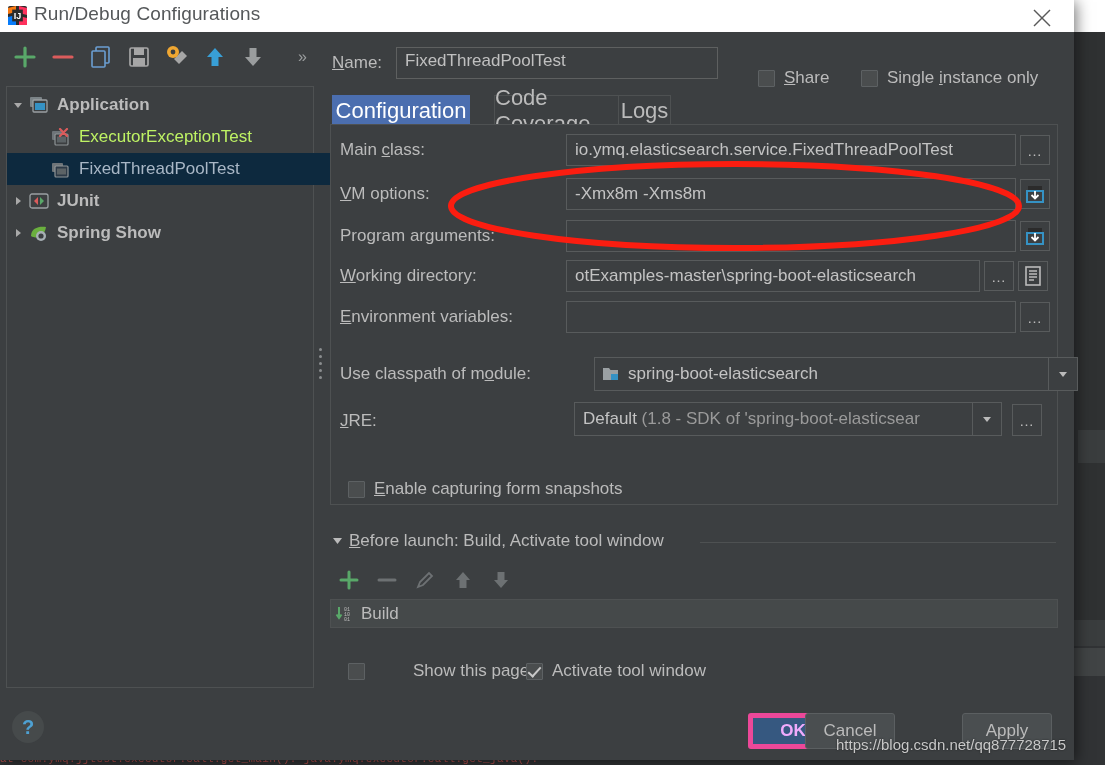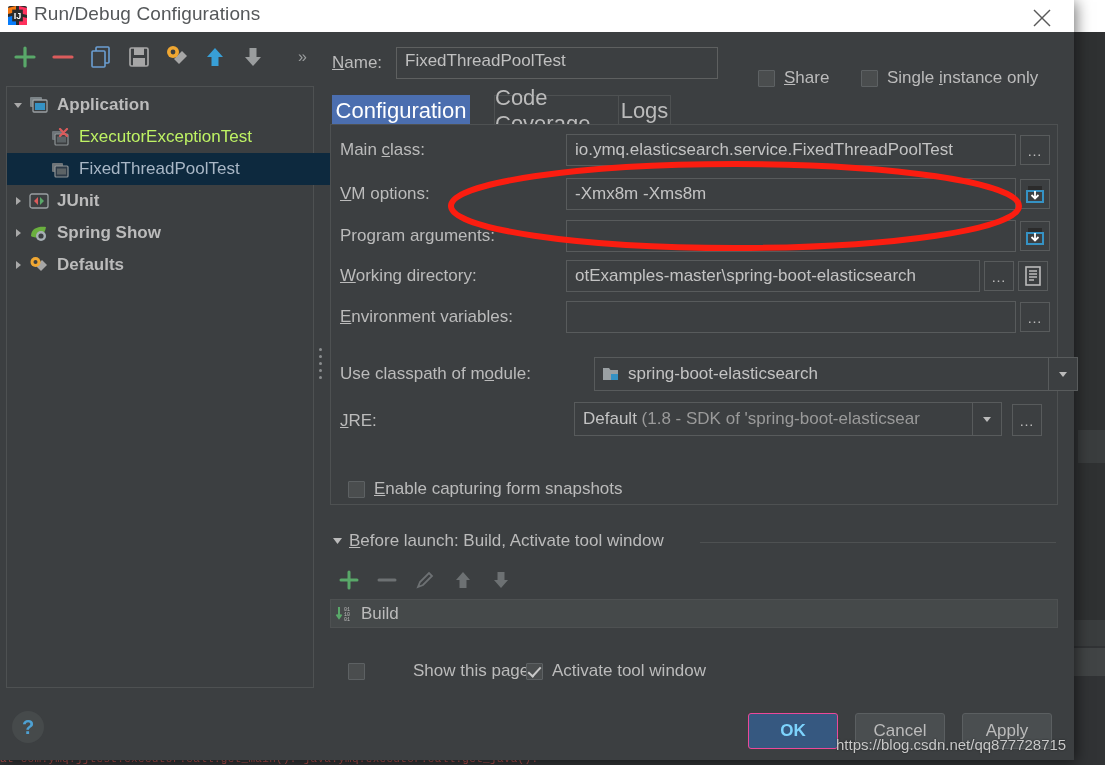--- a/index.html
+++ b/index.html
@@ -104,21 +104,21 @@
   .bl-list{position:absolute;left:330px;top:599px;width:728px;height:29px;background:#45494a;
       border:1px solid #4e5152;box-sizing:border-box;display:flex;align-items:center;cursor:pointer;}
   .bl-list .bl-txt{font-size:17px;color:#bbbbbb;margin-left:6px;}
 
   
   .help-btn{position:absolute;left:12px;top:711px;width:32px;height:32px;border-radius:50%;
       background:#464a4b;display:flex;align-items:center;justify-content:center;cursor:pointer;}
   .help-btn span{color:#4ea1d3;font-size:20px;font-weight:bold;line-height:1;}
   .dlg-btn{position:absolute;top:713px;height:36px;box-sizing:border-box;border-radius:3px;
       display:flex;align-items:center;justify-content:center;font-size:17px;cursor:pointer;}
-  .dlg-btn.primary{background:#365880;border:1px solid #ec4899;color:#7dd3fc;font-weight:bold;}
+  .dlg-btn.primary{background:#365880;border:5px solid #ec4899;color:#f0abfc;font-weight:bold;}
   .dlg-btn.normal{background:#4a4e50;border:1px solid #5b5f61;color:#bbbbbb;}
 
   .watermark{position:absolute;left:836px;top:736px;font-size:15px;color:#c9c9c9;
       font-family:"Liberation Sans",sans-serif;white-space:nowrap;
       text-shadow:0 0 2px rgba(0,0,0,.6);}
 
   
   .annot{position:absolute;left:446px;top:158px;width:578px;height:96px;pointer-events:none;}
 </style>
 </head>
@@ -279,35 +279,20 @@
         <span class="tree-ico">
           <svg width="20" height="18" viewBox="0 0 20 18">
             <path d="M2 12 C2 4 10 2 17 3 C16 11 8 16 2 12 Z" fill="#6aaf3e"></path>
             <circle cx="12" cy="12" r="5" fill="#a7b0b4"></circle>
             <circle cx="12" cy="12" r="2.6" fill="#3c3f41"></circle>
           </svg>
         </span>
         <span class="tree-label bold">Spring Show</span>
       </div>
 
-      <div class="tree-row" style="top:162px;">
-        <span class="tree-arrow">
-          <svg width="12" height="12" viewBox="0 0 12 12">
-              <path d="M4 2 L4 10 L9 6 Z" fill="#a9a9a9"></path>
-            </svg>
-        </span>
-        <span class="tree-ico">
-          <svg width="20" height="18" viewBox="0 0 20 18">
-            <path d="M13 4 l5 5 -6 6 -5 -5 z" fill="#a6a6a6"></path>
-            <circle cx="6.5" cy="6" r="5" fill="#f0a732"></circle>
-            <circle cx="6.5" cy="6" r="2" fill="#3c3f41"></circle>
-          </svg>
-        </span>
-        <span class="tree-label bold">Defaults</span>
-      </div>
     </div>
 
     <div class="splitter">
       <div class="splitter-dots">
         <i></i>
           <i></i>
           <i></i>
           <i></i>
           <i></i>
       </div>
@@ -443,21 +428,21 @@
     </div>
     <div class="chk-wrap" style="left:526px;top:646px;">
       <span class="chk-box checked"></span>
       <span class="chk-label">Activate tool window</span>
     </div>
 
     <div class="help-btn">
       <span>?</span>
     </div>
     <div class="dlg-btn primary" style="left:748px;width:90px;">OK</div>
-    <div class="dlg-btn normal" style="left:855px;width:90px;text-align:center;">Cancel</div>
+    <div class="dlg-btn normal" style="left:805px;width:90px;text-align:center;">Cancel</div>
     <div class="dlg-btn normal" style="left:962px;width:90px;">Apply</div>
   </div>
 
   <div class="watermark">https://blog.csdn.net/qq877728715</div>
 
   <svg class="annot" viewBox="0 0 578 96">
     <ellipse cx="289" cy="48" rx="284" ry="42" fill="none" stroke="#fb1d10" stroke-width="6"></ellipse>
   </svg>
 
 </div>

